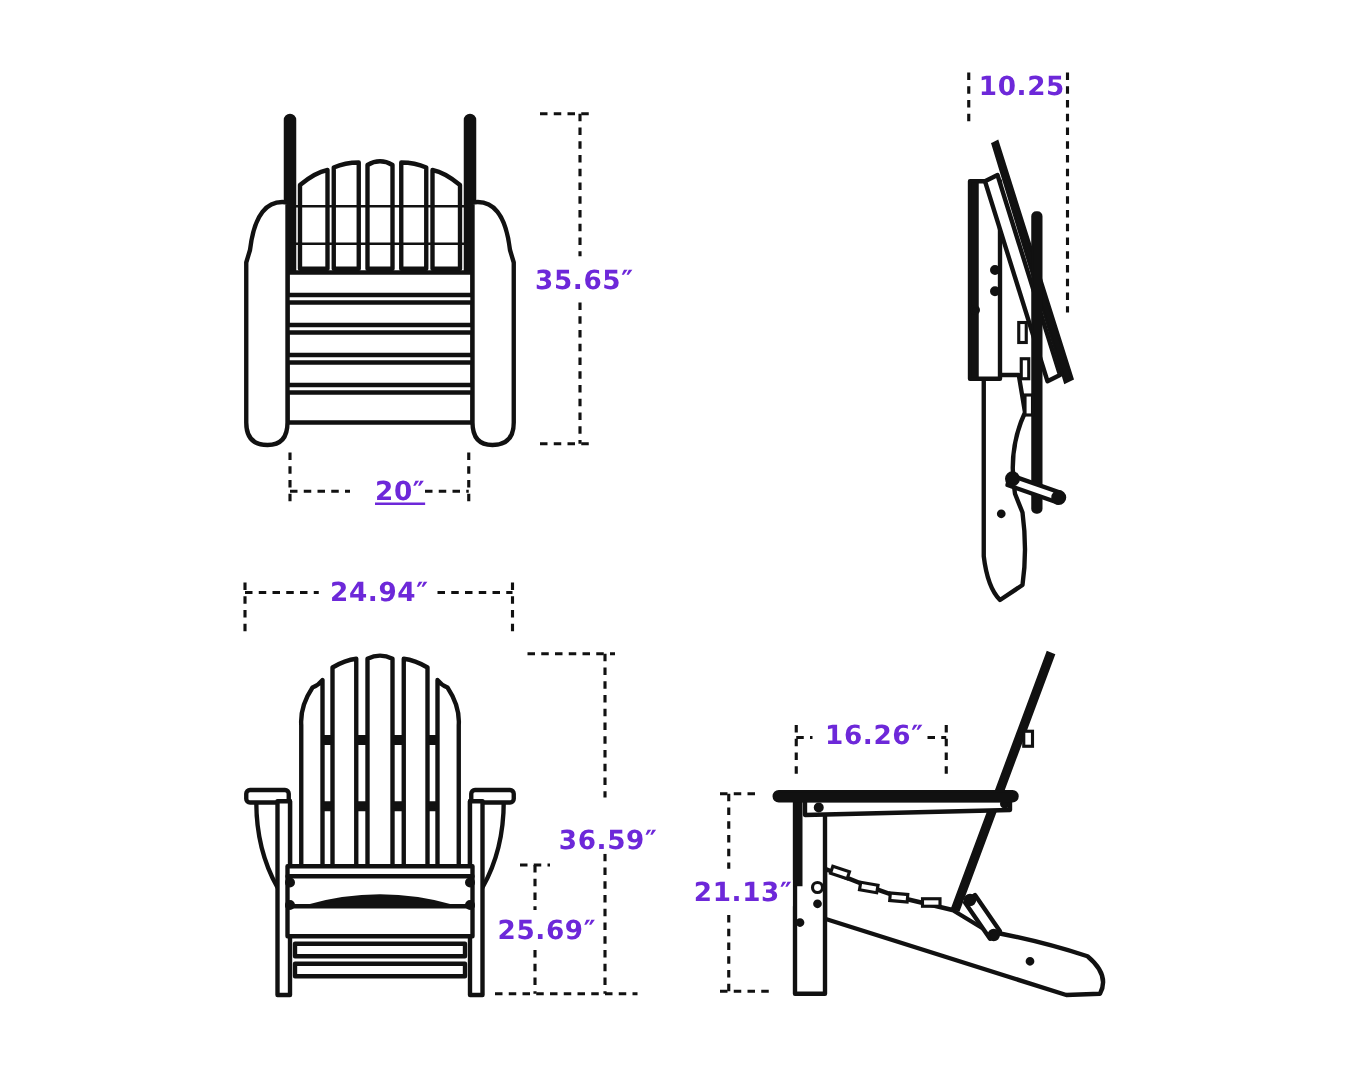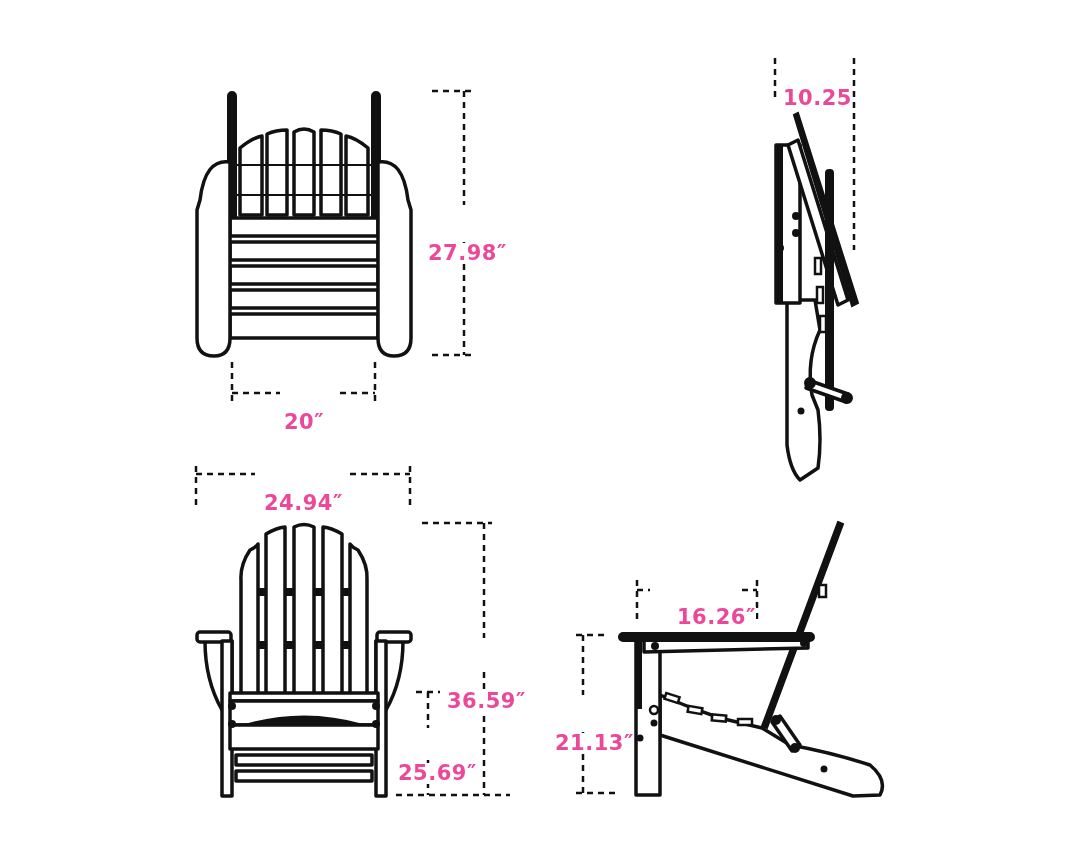--- a/index.html
+++ b/index.html
@@ -1,18 +1,18 @@
 <!DOCTYPE html>
 <html><head>
   <meta charset="utf-8">
   <style>
     html, body { margin:0; padding:0; background:#ffffff; }
     body { width:1080px; height:864px; position:relative; overflow:hidden; font-family:"DejaVu Sans", sans-serif; }
     svg { position:absolute; left:0; top:0; }
-    .dim-label { position:absolute; font-family:"DejaVu Sans", sans-serif; font-weight:bold; font-size:21px; color:#ec4899; background:#ffffff; white-space:nowrap; line-height:1; letter-spacing:0.5px;margin-top:29px; }
+    .dim-label { position:absolute; font-family:"DejaVu Sans", sans-serif; font-weight:bold; font-size:21px; color:#6d28d9; background:#ffffff; white-space:nowrap; line-height:1; letter-spacing:0.5px; }
     .ol { fill:#ffffff; stroke:#111111; stroke-width:3.5; stroke-linejoin:round; }
     .olt { fill:#ffffff; stroke:#111111; stroke-width:2.5; }
     .blk { fill:#111111; stroke:#111111; stroke-width:2; }
     .dash { stroke:#111111; stroke-width:2.5; stroke-dasharray:6 5; fill:none; }
     .thin { stroke:#111111; stroke-width:2; fill:none; }
   </style>
 </head>
 <body>
 
 <svg width="1080" height="864" viewBox="0 0 1080 864">
@@ -172,20 +172,20 @@
     <line x1="757" y1="580" x2="757" y2="620" class="dash"></line>
     <line x1="637" y1="590" x2="650" y2="590" class="dash"></line>
     <line x1="742" y1="590" x2="757" y2="590" class="dash"></line>
     <line x1="576" y1="635" x2="608" y2="635" class="dash"></line>
     <line x1="576" y1="793" x2="617" y2="793" class="dash"></line>
     <line x1="583" y1="635" x2="583" y2="695" class="dash"></line>
     <line x1="583" y1="732" x2="583" y2="793" class="dash"></line>
   </g>
 </svg>
 
-<div class="dim-label" style="left:428px; top:214px;">27.98″</div>
-<div class="dim-label" style="left:284px; top:383px;">20″</div>
+<div class="dim-label" style="left:428px; top:214px;">35.65″</div>
+<div class="dim-label" style="left:300px; top:383px;text-decoration:underline;">20″</div>
 <div class="dim-label" style="left:783px; top:59px;">10.25</div>
 <div class="dim-label" style="left:264px; top:464px;">24.94″</div>
 <div class="dim-label" style="left:447px; top:662px;">36.59″</div>
 <div class="dim-label" style="left:398px; top:734px;">25.69″</div>
-<div class="dim-label" style="left:677px; top:578px;text-align:right;">16.26″</div>
+<div class="dim-label" style="left:660px; top:578px;text-align:right;">16.26″</div>
 <div class="dim-label" style="left:555px; top:704px;">21.13″</div>
 
 </body></html>

